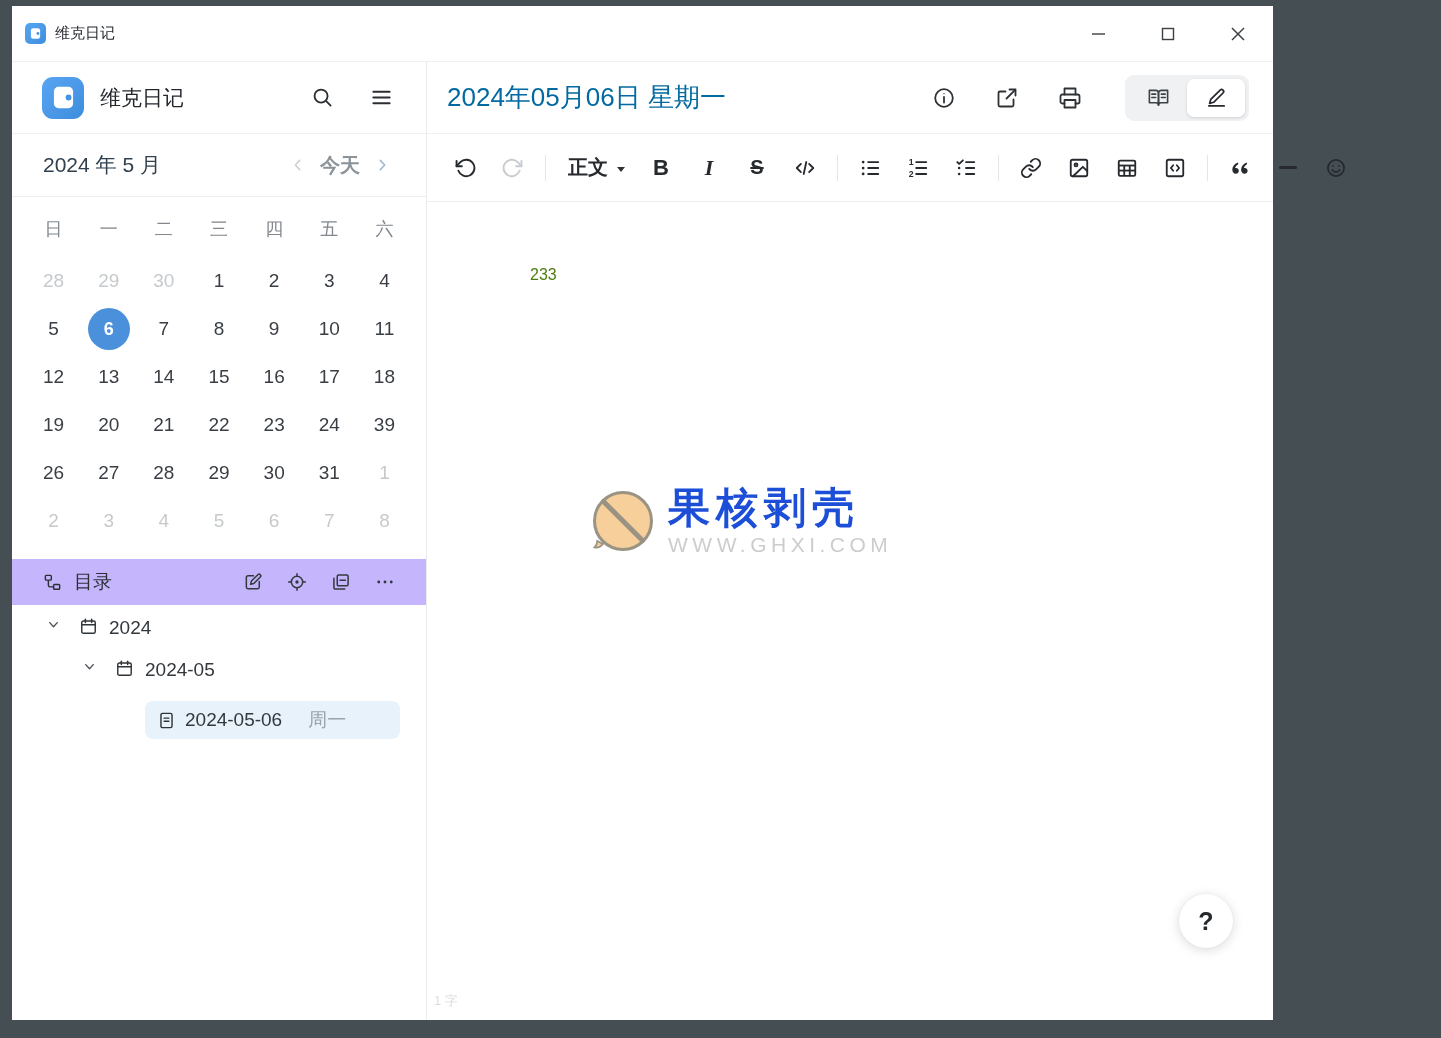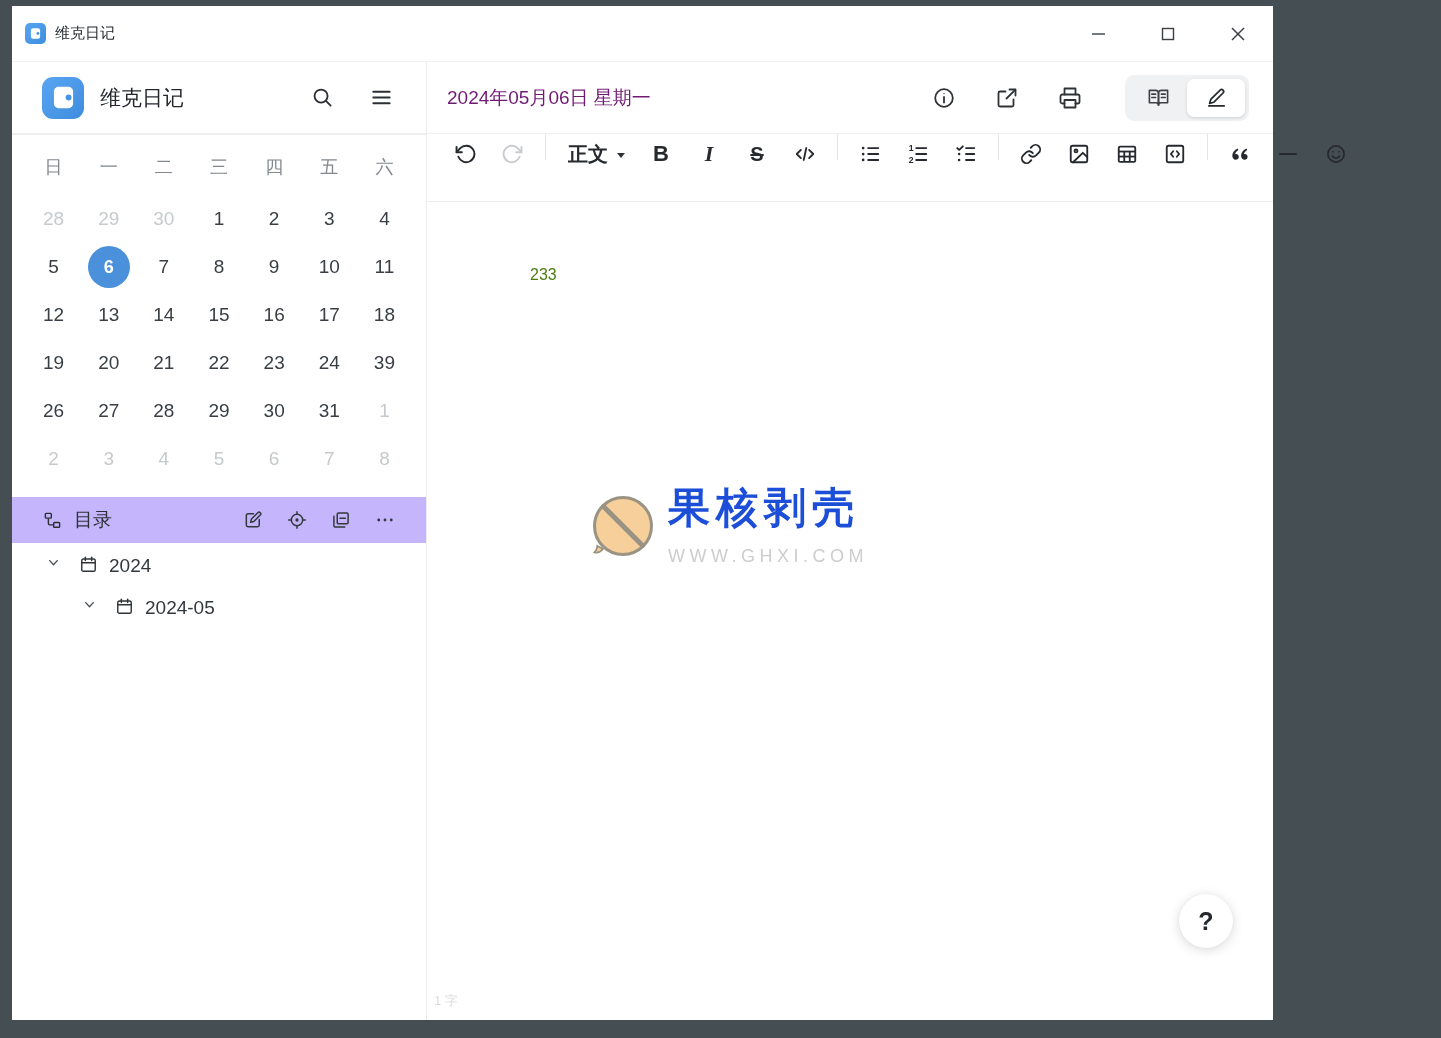--- a/index.html
+++ b/index.html
@@ -54,42 +54,42 @@
   .tree-row .t-icon { margin-left:17px; color:#2f3439; flex:none; }
   .tree-row .t-label { margin-left:11px; }
   .row-l0 { padding-left:34px; }
   .row-l1 { padding-left:70px; }
   .tree-pill { margin-left:133px; width:255px; height:38px; background:#e8f2fb; border-radius:8px; display:flex; align-items:center; padding-left:12px; }
   .tree-pill .t-icon { margin-left:0; }
   .tree-pill .t-label { margin-left:9px; color:#33383d; }
   .tree-pill .t-suffix { margin-left:26px; color:#9aa2ab; }
   
   .ed-header { height:72px; flex:none; border-bottom:1px solid #f0f0f1; display:flex; align-items:center; padding:0 24px 0 20px; }
-  .ed-date { font-size:19px; color:#701a75; }
+  .ed-date { font-size:26px; color:#0369a1; }
   .ed-actions { margin-left:auto; display:flex; align-items:center; color:#2e3237; }
   .ed-icon-btn { width:24px; margin-left:39px; display:flex; justify-content:center; cursor:default; }
   .seg { display:flex; background:#f0f1f3; border-radius:9px; padding:4px; margin-left:43px; }
   .seg-btn { width:58px; height:38px; display:flex; align-items:center; justify-content:center; border-radius:7px; color:#3c4146; cursor:default; }
   .seg-btn.active { background:#fff; box-shadow:0 1px 3px rgba(0,0,0,.14); color:#26292d; }
   
-  .toolbar { height:68px; flex:none; display:flex; align-items:flex-start; padding:0 14px; border-bottom:1px solid #ededee; color:#26292d; }
+  .toolbar { height:68px; flex:none; display:flex; align-items:center; padding:0 14px; border-bottom:1px solid #ededee; color:#26292d; }
   .tbtn { width:40px; height:40px; flex:none; display:flex; align-items:center; justify-content:center; border-radius:6px; margin:0 4px; cursor:default; }
   .tbtn.disabled { color:#c8ccd0; }
   .tsep { width:1px; height:26px; background:#e3e5e7; margin:0 8px; flex:none; }
   .para-btn { width:auto; padding:0 8px 0 10px; font-size:20px; font-weight:600; }
   .caret { width:0; height:0; border-left:4.5px solid transparent; border-right:4.5px solid transparent; border-top:5.5px solid #2e3236; margin-left:9px; margin-top:3px; }
   .bold-glyph { font-weight:800; font-size:22px; }
   .italic-glyph { font-family:"Liberation Serif", serif; font-style:italic; font-weight:700; font-size:22px; }
   .strike-glyph { font-size:20px; font-weight:700; text-decoration:line-through; }
   .hr-glyph { width:18px; height:2.5px; border-radius:2px; background:currentColor; }
   
   .content { flex:1; position:relative; padding:64px 0 0 103px; font-size:16px; color:#4d7c0f; cursor:text; }
   .watermark { position:absolute; left:163px; top:424px; display:flex; align-items:center; gap:12px; pointer-events:none; }
   .wm-title { font-size:42px; font-weight:600; color:#1d4ed8; letter-spacing:6px; line-height:1.05; }
-  .wm-url { font-size:18px; color:#cdcdcd; letter-spacing:4.5px; margin-top:16px; }
+  .wm-url { font-size:21px; color:#cdcdcd; letter-spacing:4.5px; margin-top:3px; }
   .word-count { position:absolute; left:7px; bottom:10px; font-size:13px; color:#d9dcde; }
   .help-btn { position:absolute; right:40px; bottom:72px; width:54px; height:54px; border-radius:50%; background:#fff;
     box-shadow:0 2px 12px rgba(0,0,0,.15), 0 0 0 1px rgba(0,0,0,.02);
     display:flex; align-items:center; justify-content:center; font-size:25px; font-weight:600; color:#24292e; cursor:default; }
 </style>
 </head>
 <body>
 
 <div class="window">
 
@@ -143,20 +143,36 @@
           <span>
             <svg width="23" height="23" viewBox="0 0 24 24" stroke="currentColor" stroke-width="2.1" stroke-linecap="round">
                 <line x1="3.5" y1="6" x2="20.5" y2="6"></line>
                 <line x1="3.5" y1="12" x2="20.5" y2="12"></line>
                 <line x1="3.5" y1="18" x2="20.5" y2="18"></line>
               </svg>
           </span>
         </div>
       </div>
 
+      <div class="cal-head">
+        <span class="cal-month">2024 年 5 月</span>
+        <div class="cal-nav">
+          <span class="cal-prev">
+            <svg width="16" height="16" viewBox="0 0 24 24" fill="none" stroke="currentColor" stroke-width="2.4" stroke-linecap="round" stroke-linejoin="round">
+                <polyline points="14.5 5 8 12 14.5 19"></polyline>
+              </svg>
+          </span>
+          <span class="cal-today">今天</span>
+          <span class="cal-next">
+            <svg width="16" height="16" viewBox="0 0 24 24" fill="none" stroke="currentColor" stroke-width="2.4" stroke-linecap="round" stroke-linejoin="round">
+                <polyline points="9.5 5 16 12 9.5 19"></polyline>
+              </svg>
+          </span>
+        </div>
+      </div>
       <div class="cal-sep"></div>
 
       <div class="weekdays">
         <div class="weekday">日</div>
         <div class="weekday">一</div>
         <div class="weekday">二</div>
         <div class="weekday">三</div>
         <div class="weekday">四</div>
         <div class="weekday">五</div>
         <div class="weekday">六</div>
@@ -282,20 +298,33 @@
           </span>
           <span class="t-icon">
             <svg width="19" height="19" viewBox="0 0 24 24" fill="none" stroke="currentColor" stroke-width="1.8" stroke-linecap="round">
                 <rect x="3.5" y="5" width="17" height="15.5" rx="2"></rect>
                 <line x1="8" y1="2.8" x2="8" y2="7"></line>
                 <line x1="16" y1="2.8" x2="16" y2="7"></line>
                 <line x1="3.5" y1="9.8" x2="20.5" y2="9.8"></line>
               </svg>
           </span>
           <span class="t-label">2024-05</span>
+        </div>
+        <div class="tree-row">
+          <div class="tree-pill">
+            <span class="t-icon">
+              <svg width="19" height="19" viewBox="0 0 24 24" fill="none" stroke="currentColor" stroke-width="1.8" stroke-linecap="round">
+                  <rect x="5" y="3" width="14" height="18" rx="2"></rect>
+                  <line x1="9" y1="9" x2="15" y2="9"></line>
+                  <line x1="9" y1="13" x2="15" y2="13"></line>
+                </svg>
+            </span>
+            <span class="t-label">2024-05-06</span>
+            <span class="t-suffix">周一</span>
+          </div>
         </div>
       </div>
     </div>
 
     <div class="editor">
 
       <div class="ed-header">
         <span class="ed-date">2024年05月06日 星期一</span>
         <div class="ed-actions">
           <span class="ed-icon-btn">

